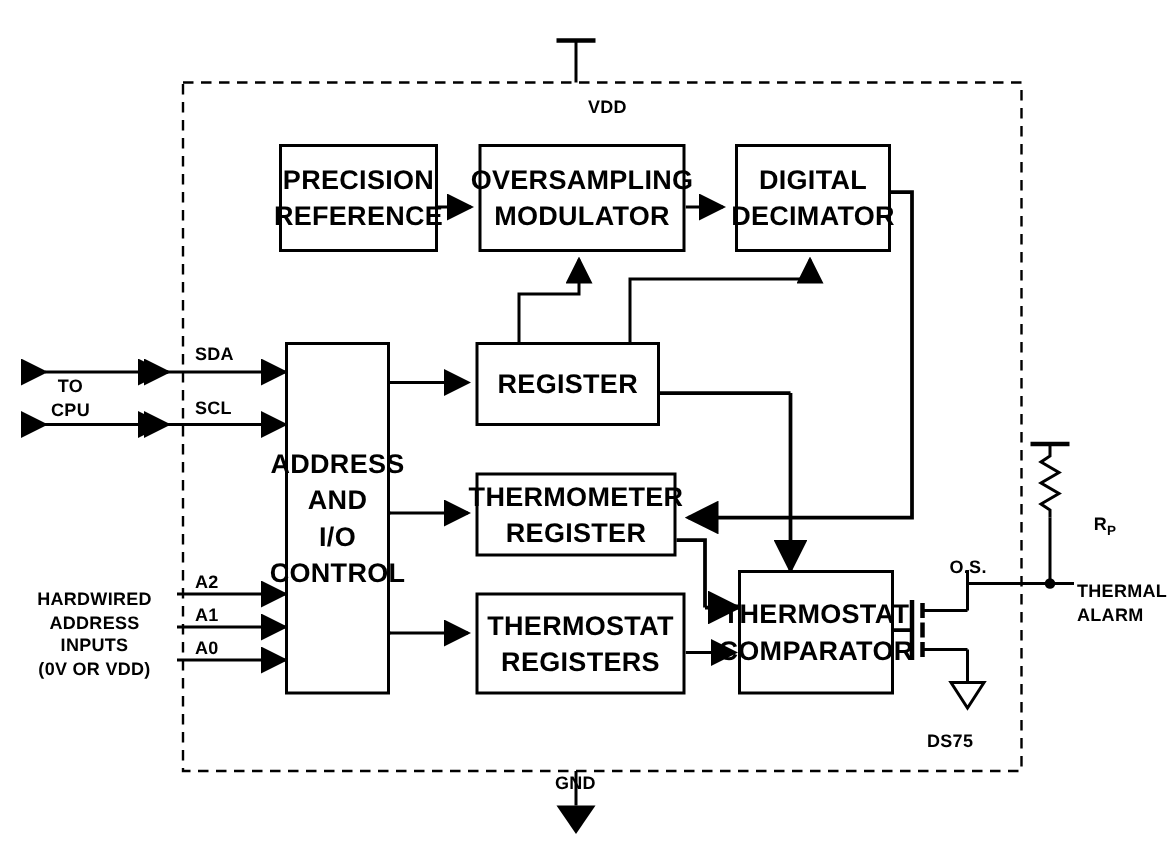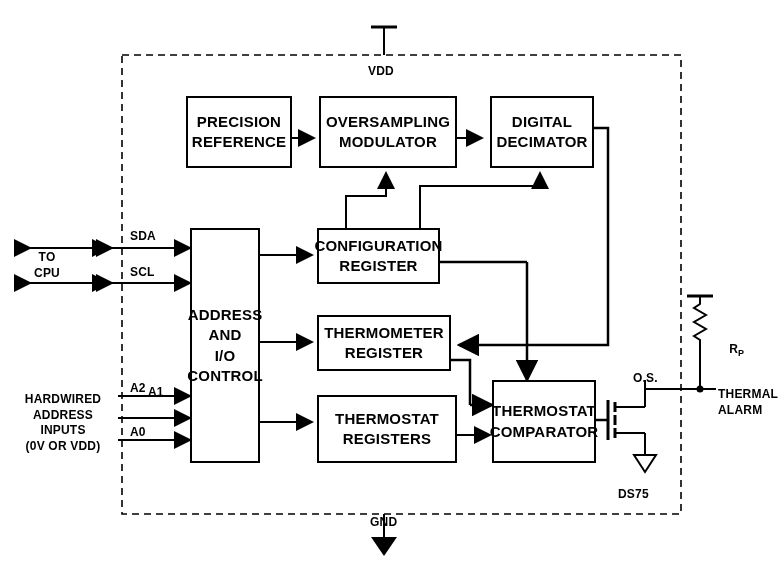--- a/index.html
+++ b/index.html
@@ -25,21 +25,21 @@
   }
   .blk {
     position: absolute;
     border: 2px solid #000;
     background: #fff;
     display: flex;
     flex-direction: column;
     align-items: center;
     justify-content: center;
     text-align: center;
-    font-size: 15px;
+    font-size: 18px;
     font-weight: bold;
     line-height: 1.35;
     letter-spacing: 0.2px;
     box-sizing: border-box;
   }
   .lbl {
     position: absolute;
     font-size: 12px;
     font-weight: bold;
     line-height: 1.3;
@@ -151,52 +151,51 @@
     <div>DECIMATOR</div>
   </div>
 
   <div class="blk" style="left:190px; top:228px; width:70px; height:235px;">
     <div>ADDRESS</div>
     <div>AND</div>
     <div>I/O CONTROL</div>
   </div>
 
   <div class="blk" style="left:317px; top:228px; width:123px; height:56px;">
-    <div>CONFIGURATION</div>
     <div>REGISTER</div>
   </div>
 
   <div class="blk" style="left:317px; top:315px; width:134px; height:56px;">
     <div>THERMOMETER</div>
     <div>REGISTER</div>
   </div>
 
   <div class="blk" style="left:317px; top:395px; width:140px; height:68px;">
     <div>THERMOSTAT</div>
     <div>REGISTERS</div>
   </div>
 
   <div class="blk" style="left:492px; top:380px; width:104px; height:83px;">
     <div>THERMOSTAT</div>
     <div>COMPARATOR</div>
   </div>
 
 
-  <div class="lbl" style="left:368px; top:64px;">VDD</div>
+  <div class="lbl" style="left:392px; top:64px;">VDD</div>
 
   <div class="lbl" style="left:370px; top:487px;margin-top:28px;">GND</div>
 
   <div class="lbl" style="left:618px; top:487px;">DS75</div>
 
   <div class="lbl" style="left:130px; top:229px;">SDA</div>
 
   <div class="lbl" style="left:130px; top:265px;">SCL</div>
 
   <div class="lbl" style="left:130px; top:381px;">A2</div>
-  <div class="lbl" style="left:130px; top:385px;margin-left:18px;">A1</div>
+  <div class="lbl" style="left:130px; top:403px;">A1</div>
   <div class="lbl" style="left:130px; top:425px;">A0</div>
 
   <div class="lbl center" style="left:24px; top:250px; width:46px;">TO
 CPU</div>
 
   <div class="lbl center" style="left:8px; top:392px; width:110px;">HARDWIRED
 ADDRESS
 INPUTS
 (0V OR VDD)</div>
 

